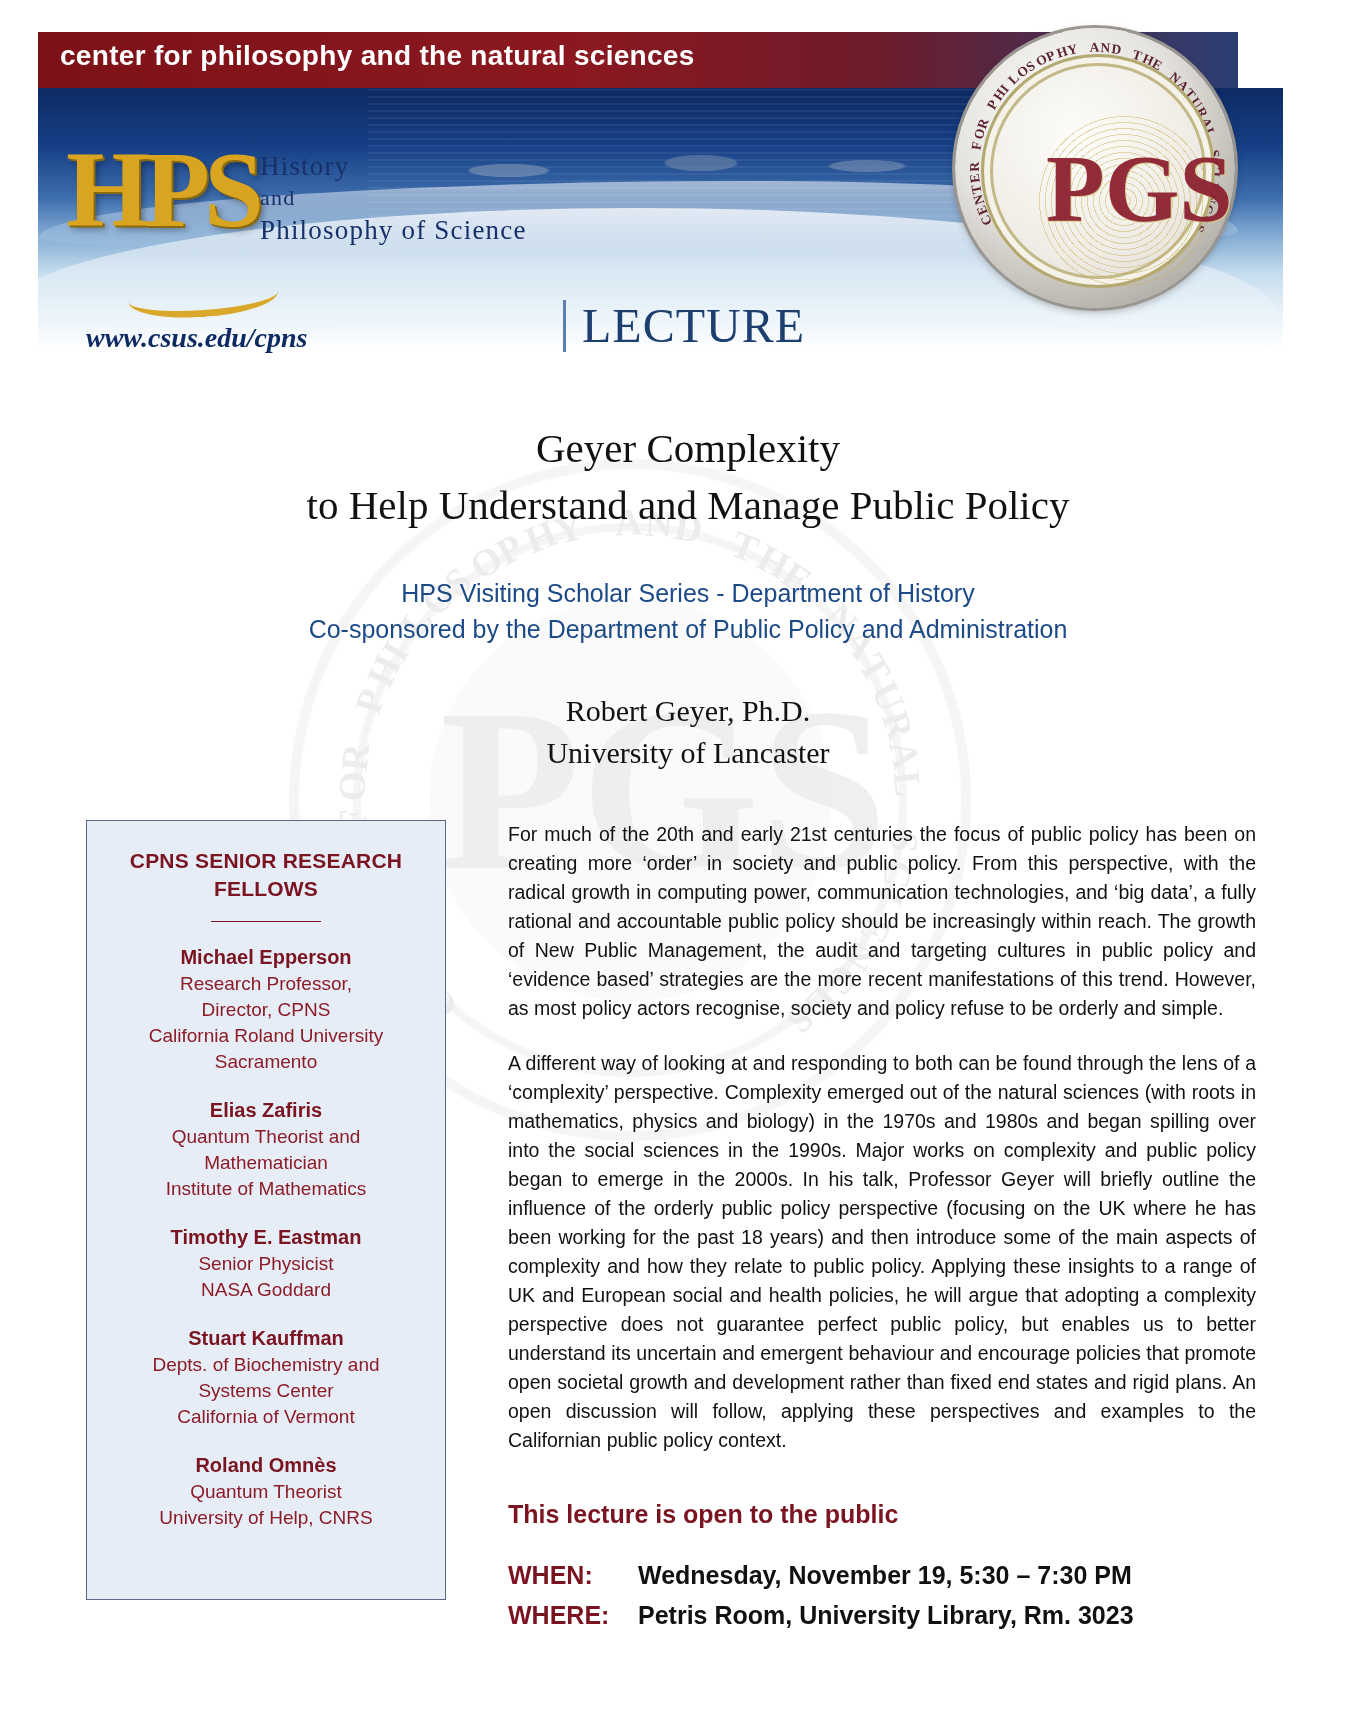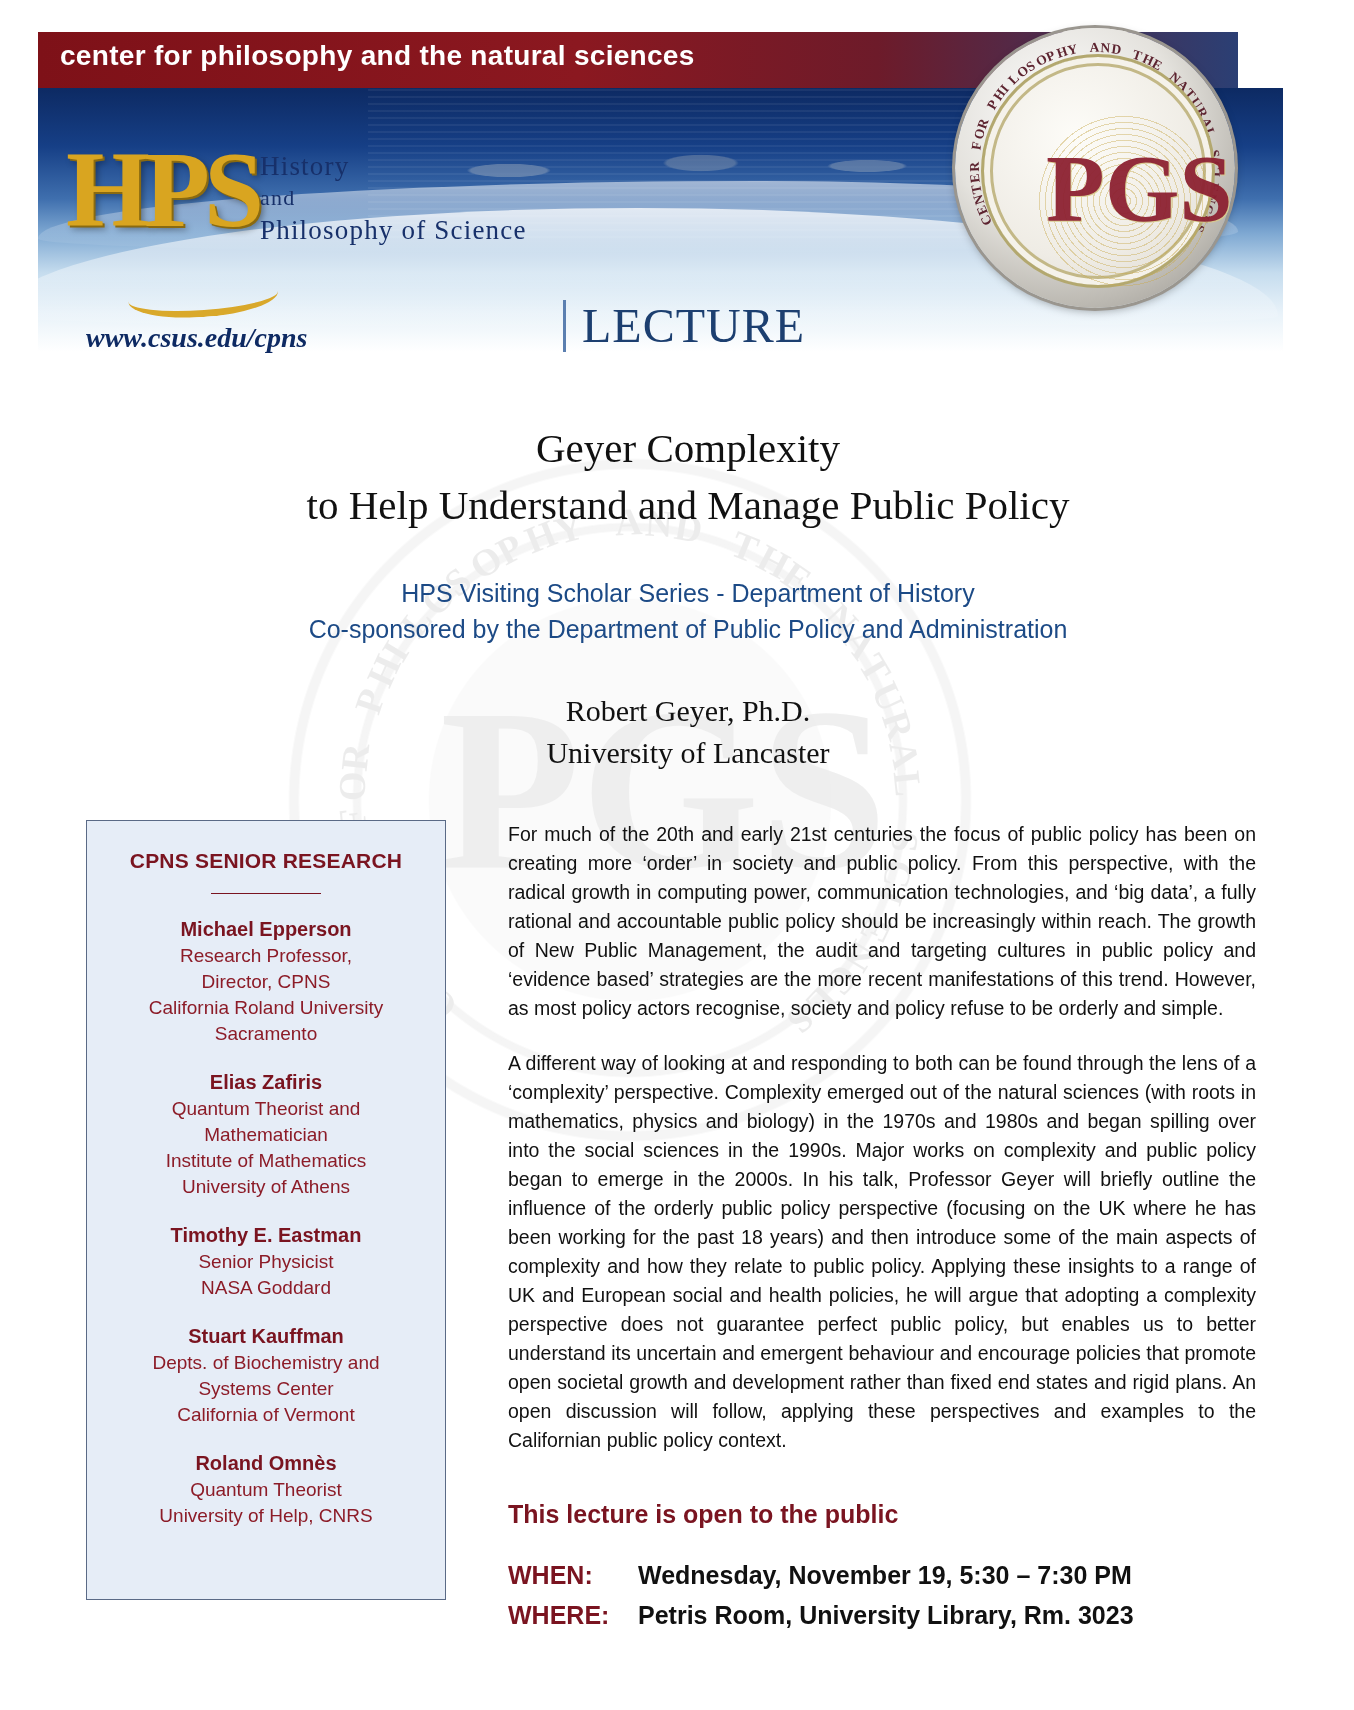--- a/index.html
+++ b/index.html
@@ -569,37 +569,37 @@
   </div>
 
   <div class="speaker">
     <div>Robert Geyer, Ph.D.</div>
     <div>University of Lancaster</div>
   </div>
 
   <div class="fellows-box">
     <div class="fellows-title">
       <div>CPNS SENIOR RESEARCH</div>
+      <div>FELLOWS</div>
     </div>
     <div class="fellows-rule"></div>
 
     <div class="fellow">
       <div class="fellow-name">Michael Epperson</div>
       <div class="fellow-desc">Research Professor,</div>
       <div class="fellow-desc">Director, CPNS</div>
       <div class="fellow-desc">California Roland University</div>
       <div class="fellow-desc">Sacramento</div>
     </div>
 
     <div class="fellow">
       <div class="fellow-name">Elias Zafiris</div>
       <div class="fellow-desc">Quantum Theorist and</div>
       <div class="fellow-desc">Mathematician</div>
       <div class="fellow-desc">Institute of Mathematics</div>
-      <div class="fellow-desc">University of Athens</div>
     </div>
 
     <div class="fellow">
       <div class="fellow-name">Timothy E. Eastman</div>
       <div class="fellow-desc">Senior Physicist</div>
       <div class="fellow-desc">NASA Goddard</div>
     </div>
 
     <div class="fellow">
       <div class="fellow-name">Stuart Kauffman</div>

